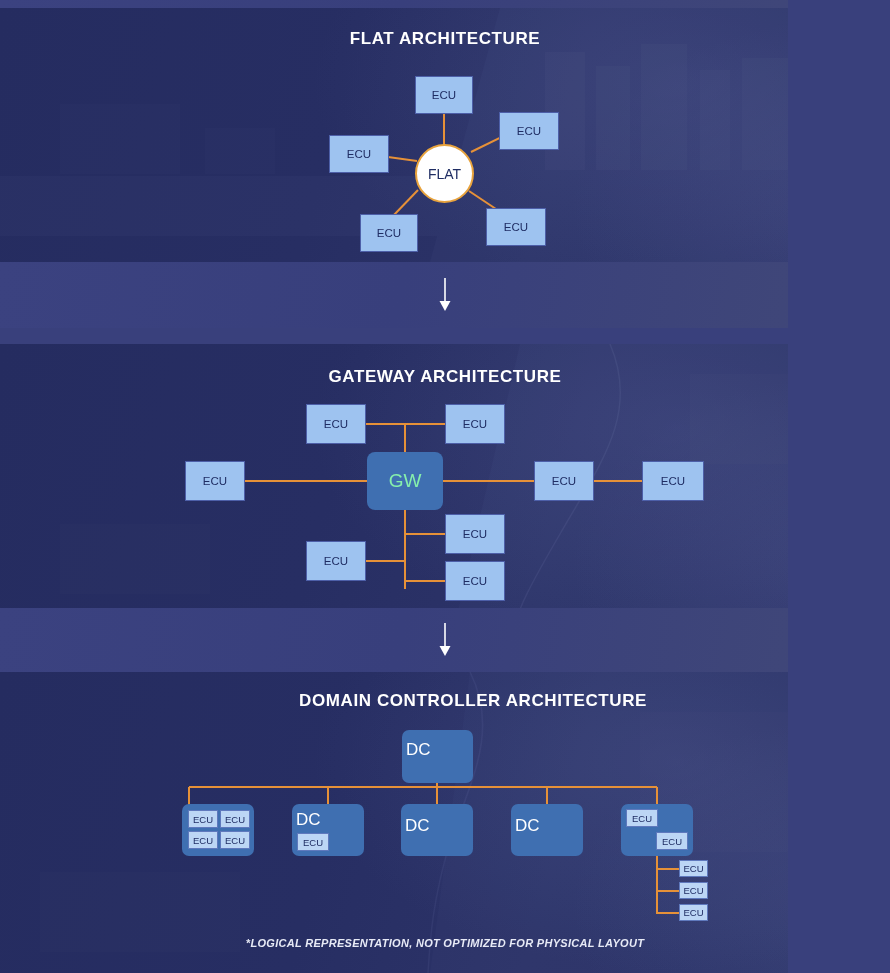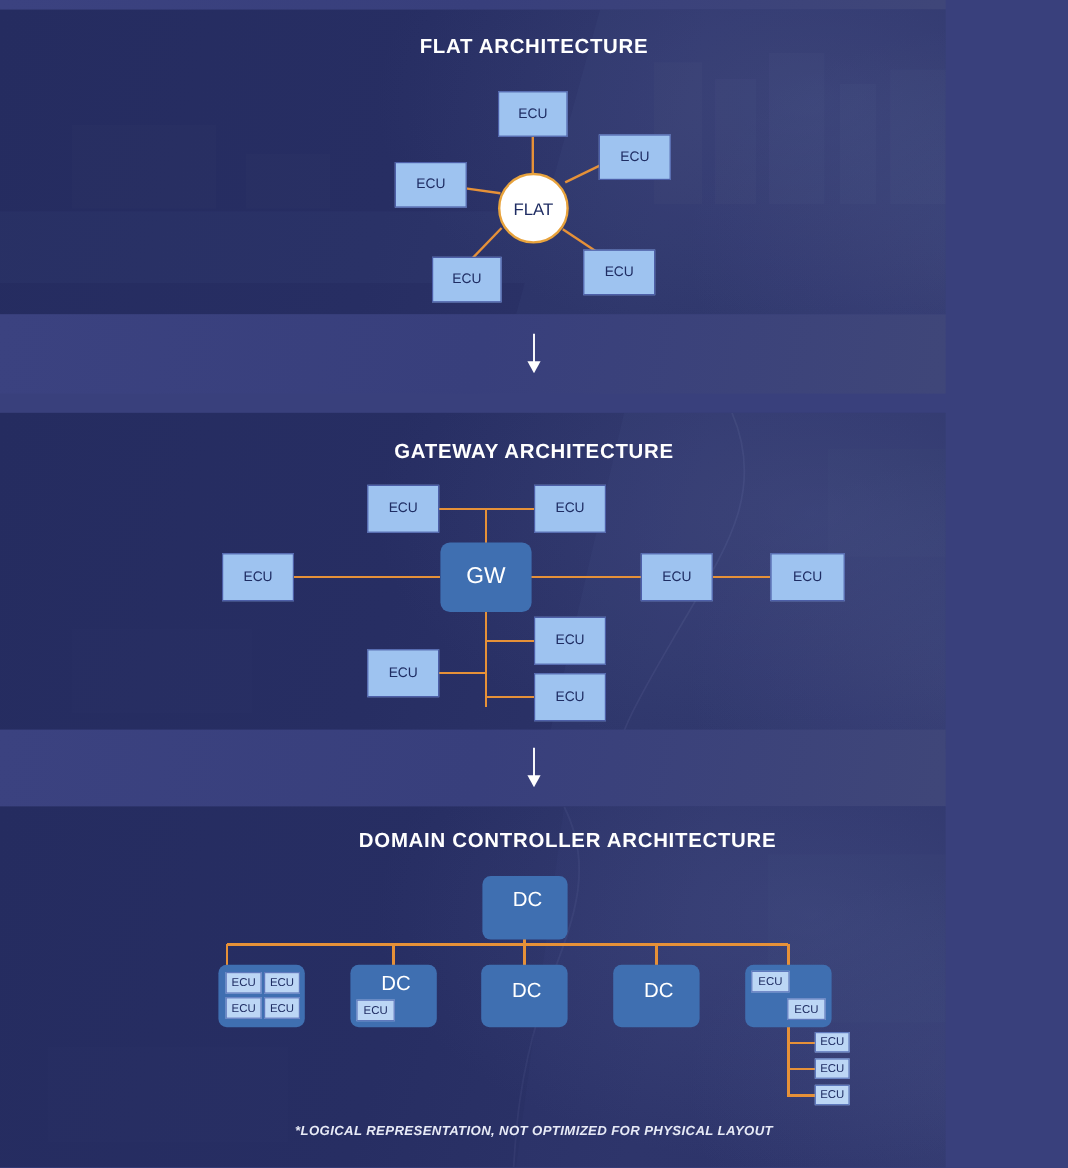--- a/index.html
+++ b/index.html
@@ -54,28 +54,28 @@
   }
   .dcbox{
     position:absolute;
     background:#3f6fb1;
     border-radius:7px;
     color:#ffffff;
     font-size:17px;
     box-sizing:border-box;
   }
   .dcbox .dc-label{
-    position:absolute;left:4px;right:0;top:10px;text-align:center;
+    position:absolute;left:4px;right:0;top:10px;text-align:left;
     font-weight:normal;
   }
   .gwbox{
     position:absolute;
     background:#3f6fb1;
     border-radius:8px;
-    color:#ffffff;
+    color:#86efac;
     font-size:19px;
     display:flex;align-items:center;justify-content:center;
     box-sizing:border-box;
   }
   .mini-ecu{
     position:absolute;
     background:#bcd6f5;
     border:1px solid #5f79bd;
     color:#1f2d63;
     font-size:9.5px;

